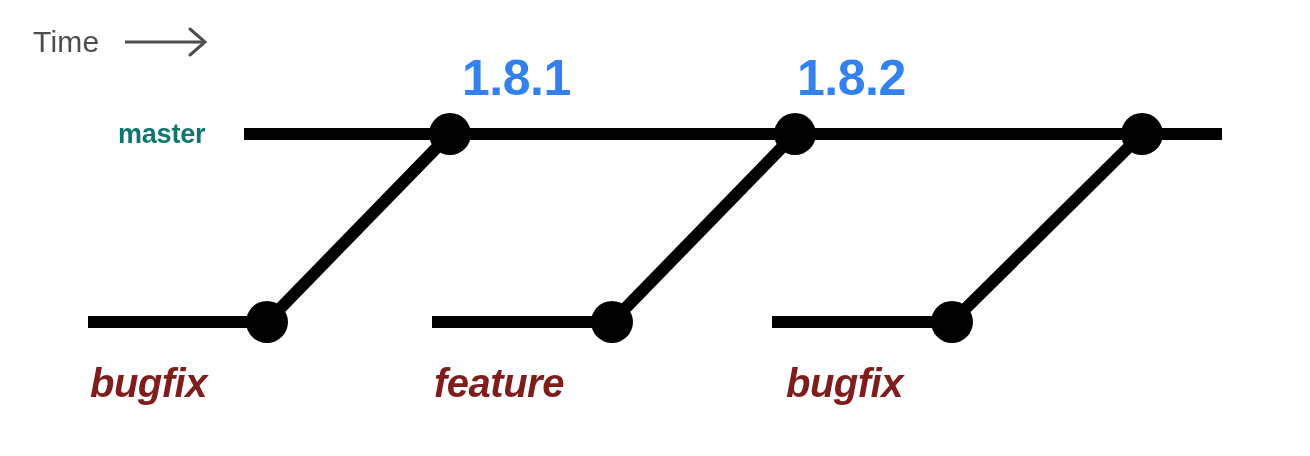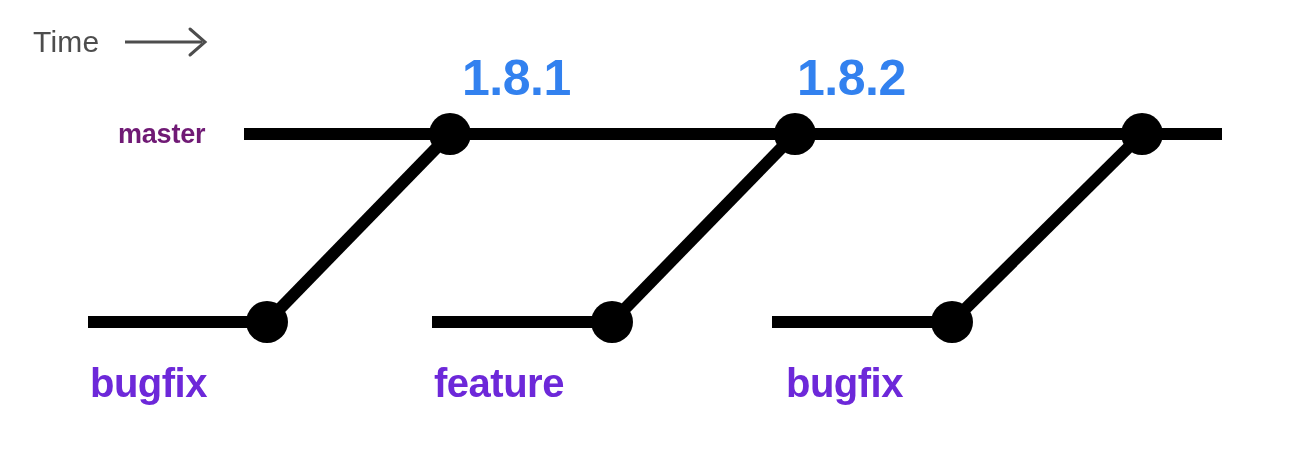--- a/index.html
+++ b/index.html
@@ -44,36 +44,37 @@
   .time-label {
     font-size: 30px;
     font-weight: 400;
     color: #4d4d4d;
     letter-spacing: 0.2px;
   }
 
   .master-label {
     font-size: 27px;
     font-weight: 700;
-    color: #701a75;
+    color: #0f766e;
     letter-spacing: -0.2px;
   }
 
   .tag-label {
     font-size: 50px;
     font-weight: 700;
     color: #3281ef;
     letter-spacing: -0.5px;
   }
 
   .branch-label {
     font-size: 40px;
     font-weight: 700;
-    color: #6d28d9;
+    color: #7f1d1d;
     letter-spacing: -0.5px;
+    font-style: italic;
   }
 </style>
 </head>
 <body>
 
 <div id="diagram-root">
 
   <svg id="git-graph-svg" viewBox="0 0 1310 456" xmlns="http://www.w3.org/2000/svg">
 
     <g>

